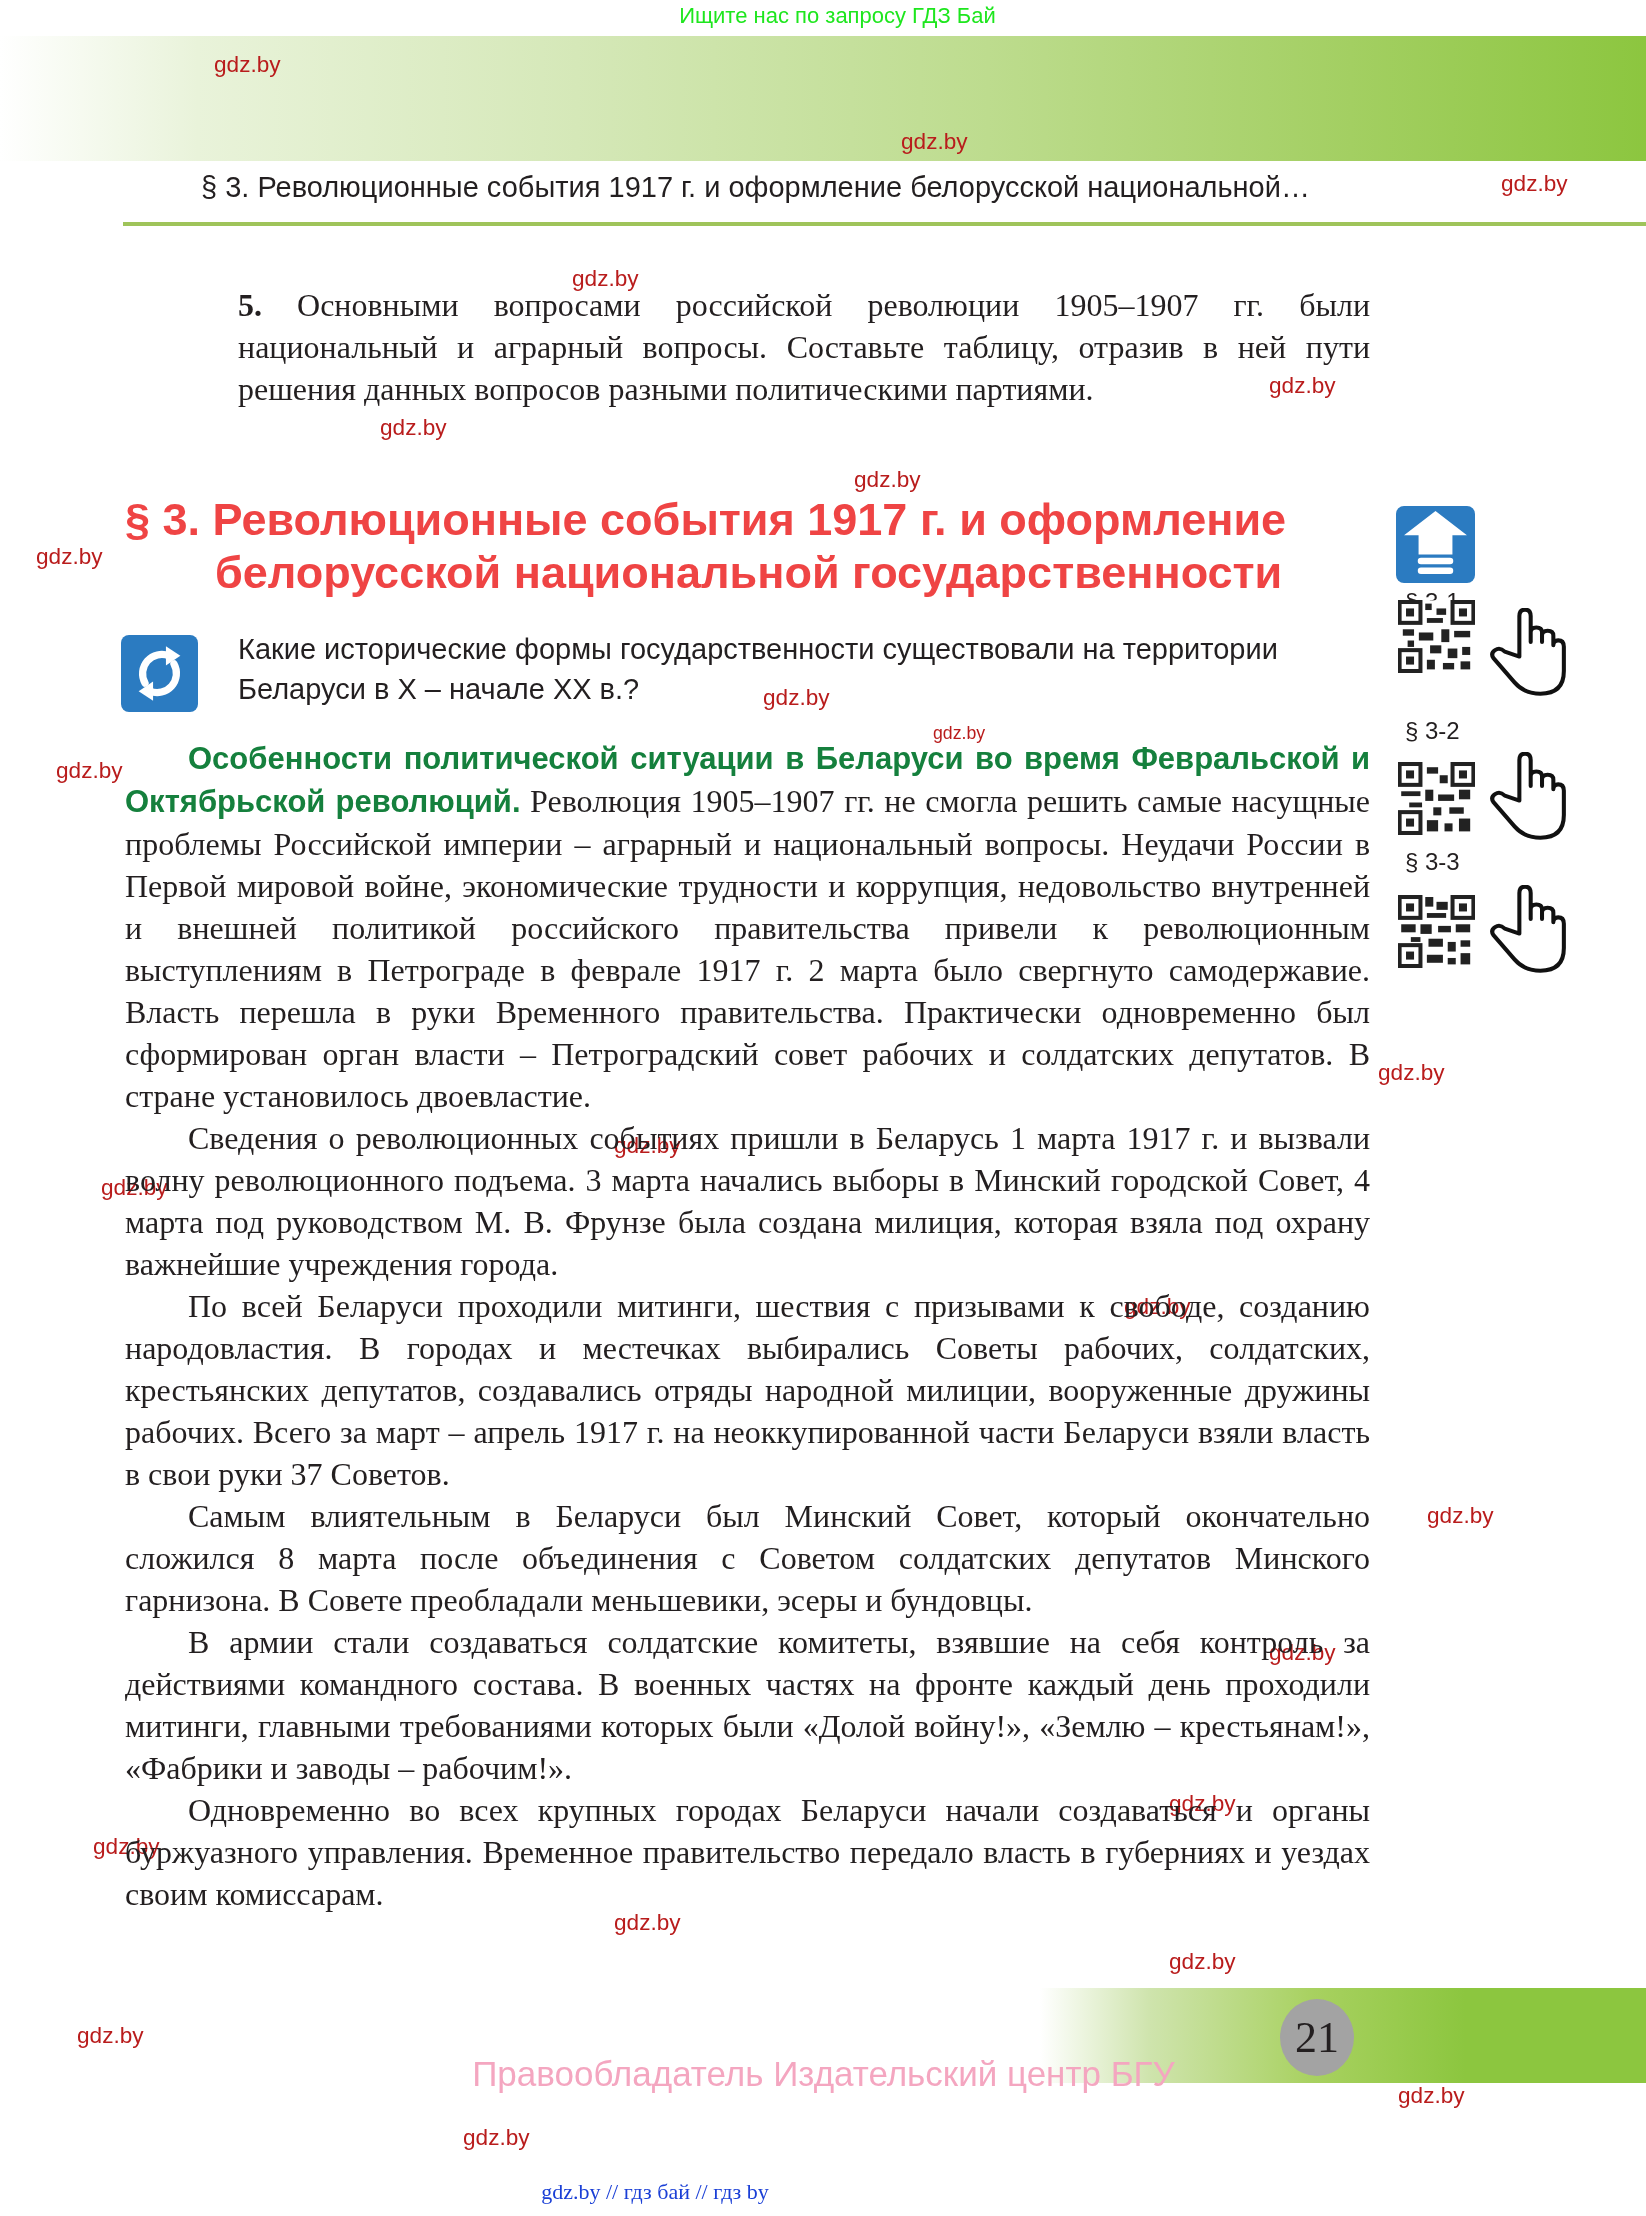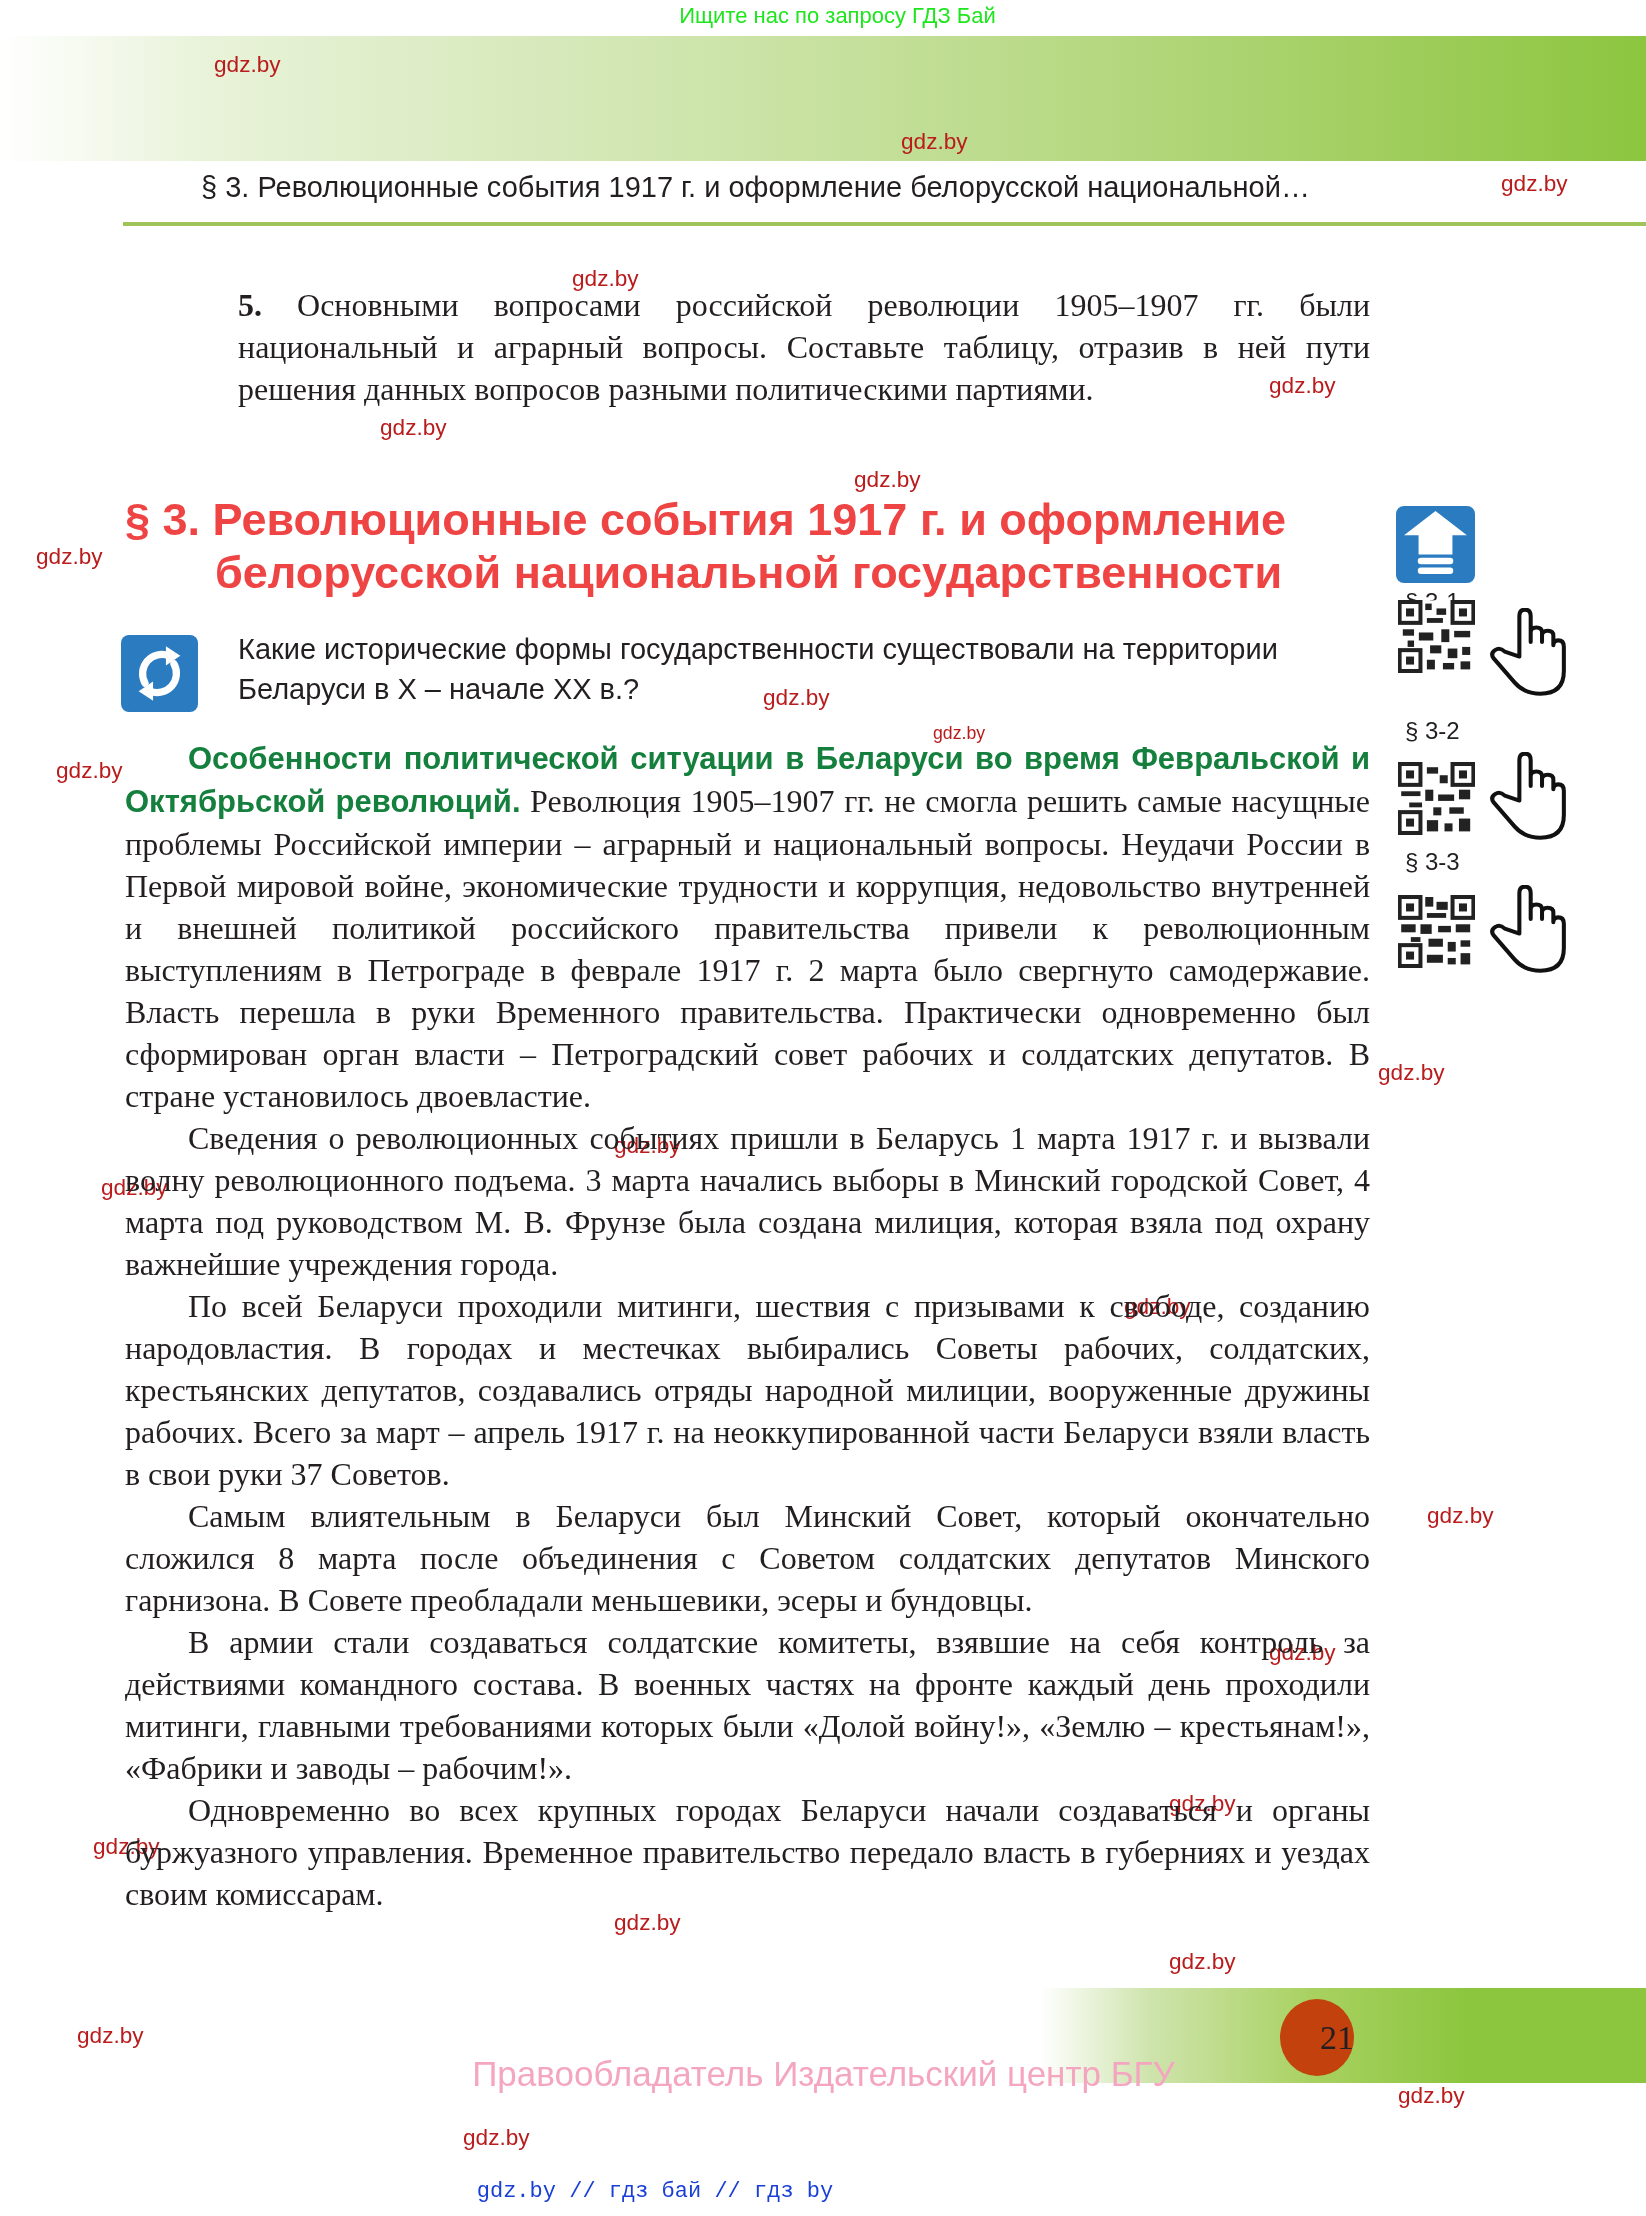--- a/index.html
+++ b/index.html
@@ -16,23 +16,23 @@
   .heading .l2{display:block;padding-left:90px;}
   .qicon{top:635px;left:121px;width:77px;height:77px;background:#2b7bc1;border-radius:8px;}
   .question{top:629px;left:238px;width:1136px;font-family:Liberation Sans, sans-serif;font-size:29px;line-height:40px;color:#231f20;}
   .upicon{top:506px;left:1396px;width:79px;height:77px;background:#2b7bc1;border-radius:8px;}
   .qrlabel{font-family:"Liberation Sans",sans-serif;font-size:24px;color:#231f20;}
   .body{top:737px;left:125px;width:1245px;font-size:32px;line-height:42px;text-align:justify;}
   .body p{margin:0;text-indent:63px;}
   .body p.first{text-indent:63px;}
   .sub{font-family:"Liberation Sans",sans-serif;font-weight:bold;color:#15803d;font-size:31px;}
   .footband{top:1988px;left:1040px;width:607px;height:95px;background:linear-gradient(90deg,#ffffff 0%,#cfe4ad 18%,#a8d160 45%,#8cc63f 70%,#8cc63f 100%);}
-  .pagenum{top:1999px;left:1280px;width:74px;height:77px;border-radius:50%;background:#c2410c;text-align:right;line-height:77px;font-size:34px;}
+  .pagenum{top:1999px;left:1280px;width:74px;height:77px;border-radius:50%;background:#a3a3a3;text-align:center;line-height:77px;font-size:44px;}
   .copyright{top:2054px;left:0;width:1647px;text-align:center;font-family:"Liberation Sans",sans-serif;font-size:35px;color:#f4a6c0;}
-  .bottomlinks{top:2179px;left:0;width:1310px;text-align:center;font-family:Liberation Mono, monospace;font-size:22px;color:#1a3fd6;}
+  .bottomlinks{top:2179px;left:0;width:1310px;text-align:center;font-family:Liberation Serif, serif;font-size:22px;color:#1a3fd6;}
   .hand{position:absolute;width:89px;height:89px;}
 </style>
 </head>
 <body>
 
 <div class="abs topsearch">Ищите нас по запросу ГДЗ Бай</div>
 <div class="abs topband"></div>
 <div class="abs running">§ 3. Революционные события 1917 г. и оформление белорусской национальной…</div>
 <div class="abs rule"></div>
 

